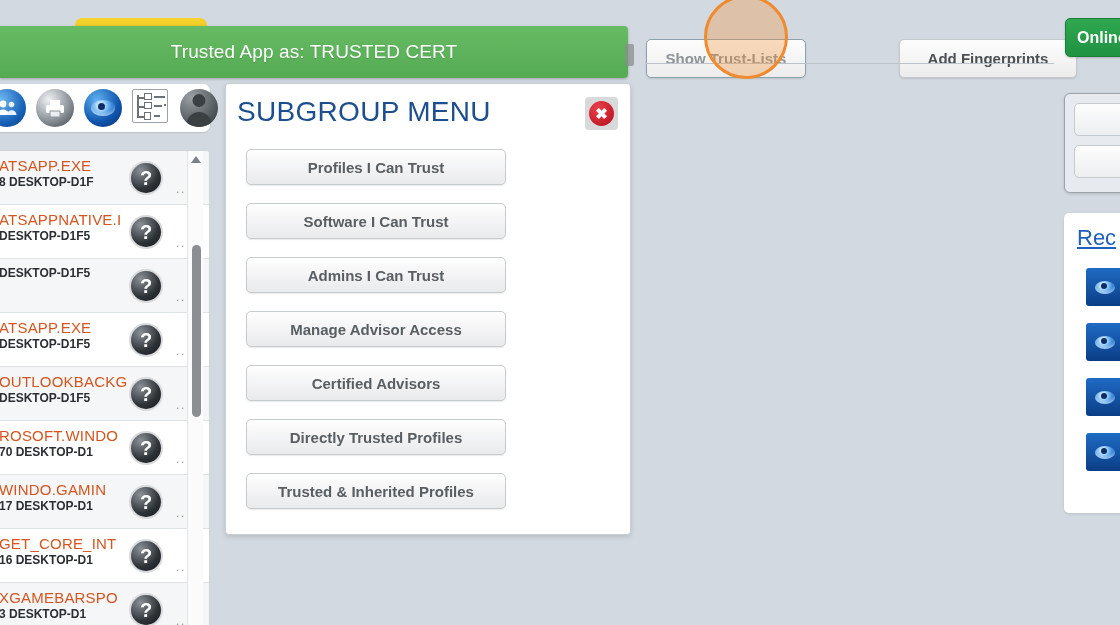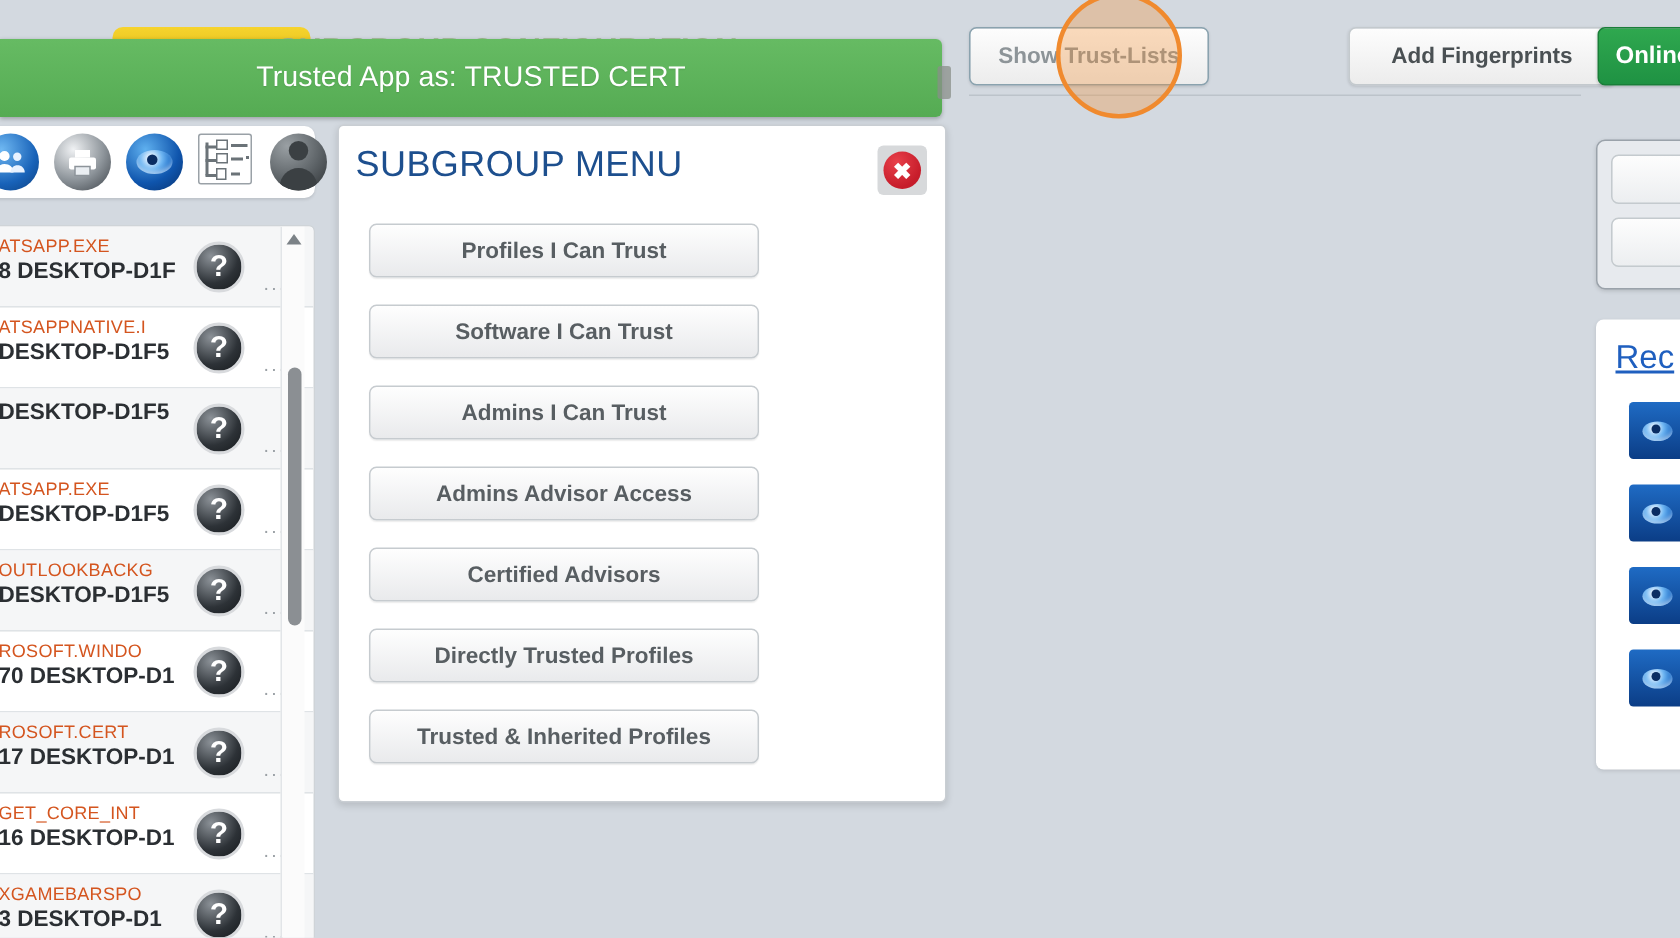--- a/index.html
+++ b/index.html
@@ -45,20 +45,21 @@
     position: absolute;
     background: linear-gradient(#fdfdfd, #ececec);
     border: 1px solid #b9c2c8;
     border-radius: 5px;
     font-family: "Liberation Sans", sans-serif;
     font-size: 15px; font-weight: 700;
     color: #6b7276;
     display: flex; align-items: center; justify-content: center;
     box-shadow: 0 1px 2px rgba(0,0,0,.12);
     cursor: pointer;
+    margin-top: 21px;
   }
   #showTrustLists { left: 646px; top: 18px; width: 160px; height: 39px;
     border-color: #8aa2ae; color: #8d9498; }
   #addFingerprints { left: 899px; top: 18px; width: 178px; height: 39px;
     color: #4a5053; border-color: #c3c9cd; }
   #onlineBtn {
     position: absolute; left: 1065px; top: 18px; width: 90px; height: 39px;
     background: linear-gradient(#2fa84f, #1f9243);
     border: 1px solid #1a7e39; border-radius: 5px;
     color: #fff; font-size: 16px; font-weight: 700;
@@ -125,25 +126,25 @@
     background: #fff; border: 1px solid #cfd4d8;
     border-radius: 4px; overflow: hidden;
   }
   .list-item {
     position: relative; height: 54px;
     border-bottom: 1px solid #dfe3e6;
     padding: 6px 0 0 18px; overflow: hidden;
   }
   .list-item.alt { background: #f5f6f7; }
   .li-name {
-    font-size: 12px; font-weight: 400; color: #d4551f;
+    font-size: 15px; font-weight: 400; color: #d4551f;
     letter-spacing: .2px; white-space: nowrap;
   }
   .li-host {
-    font-size: 15px; font-weight: 700; color: #2b2f33;
+    font-size: 12px; font-weight: 700; color: #2b2f33;
     white-space: nowrap; margin-top: 1px;
   }
   .q-badge {
     position: absolute; right: 46px; top: 10px;
     width: 34px; height: 34px; border-radius: 50%;
     background: radial-gradient(circle at 32% 26%, #8b9197, #2d3237 60%, #16191c);
     color: #fff; font-size: 20px; font-weight: 700;
     display: flex; align-items: center; justify-content: center;
     border: 2px solid #d8dadd; cursor: pointer;
   }
@@ -167,21 +168,21 @@
 
   
   .sg-card {
     position: absolute; left: 225px; top: 83px;
     width: 406px; height: 452px;
     background: #fff; border: 1px solid #c9ced3;
     border-radius: 4px; box-shadow: 0 2px 5px rgba(0,0,0,.13);
   }
   .sg-title {
     position: absolute; left: 11px; top: 12px;
-    font-size: 24px; font-weight: 400; color: #1d4f8e; letter-spacing: .3px;
+    font-size: 28px; font-weight: 400; color: #1d4f8e; letter-spacing: .3px;
   }
   .sg-close {
     position: absolute; right: 12px; top: 13px;
     width: 33px; height: 33px; border-radius: 4px;
     background: #d7d9db;
     display: flex; align-items: center; justify-content: center;
     cursor: pointer;
   }
   .sg-close .x {
     width: 25px; height: 25px; border-radius: 50%;
@@ -347,21 +348,21 @@
           <div class="q-badge">?</div>
           <div class="dots">...</div>
         </div>
         <div class="list-item">
           <div class="li-name">ROSOFT.WINDO</div>
           <div class="li-host">70 DESKTOP-D1</div>
           <div class="q-badge">?</div>
           <div class="dots">...</div>
         </div>
         <div class="list-item alt">
-          <div class="li-name">ROSOFT.CERT</div>
+          <div class="li-name">WINDO.GAMIN</div>
           <div class="li-host">17 DESKTOP-D1</div>
           <div class="q-badge">?</div>
           <div class="dots">...</div>
         </div>
         <div class="list-item">
           <div class="li-name">GET_CORE_INT</div>
           <div class="li-host">16 DESKTOP-D1</div>
           <div class="q-badge">?</div>
           <div class="dots">...</div>
         </div>
@@ -380,21 +381,21 @@
 
   <div class="sg-card">
     <div class="sg-title">SUBGROUP MENU</div>
     <div class="sg-close">
       <span class="x">✖</span>
     </div>
     <div class="sg-btns" id="sgBtns">
         <div class="sg-btn">Profiles I Can Trust</div>
         <div class="sg-btn">Software I Can Trust</div>
         <div class="sg-btn">Admins I Can Trust</div>
-        <div class="sg-btn">Admins Advisor Access</div>
+        <div class="sg-btn">Manage Advisor Access</div>
         <div class="sg-btn">Certified Advisors</div>
         <div class="sg-btn">Directly Trusted Profiles</div>
         <div class="sg-btn">Trusted &amp; Inherited Profiles</div>
       </div>
   </div>
 
   <div class="rp-box">
     <div class="rp-btn">P</div>
     <div class="rp-btn">+</div>
   </div>

